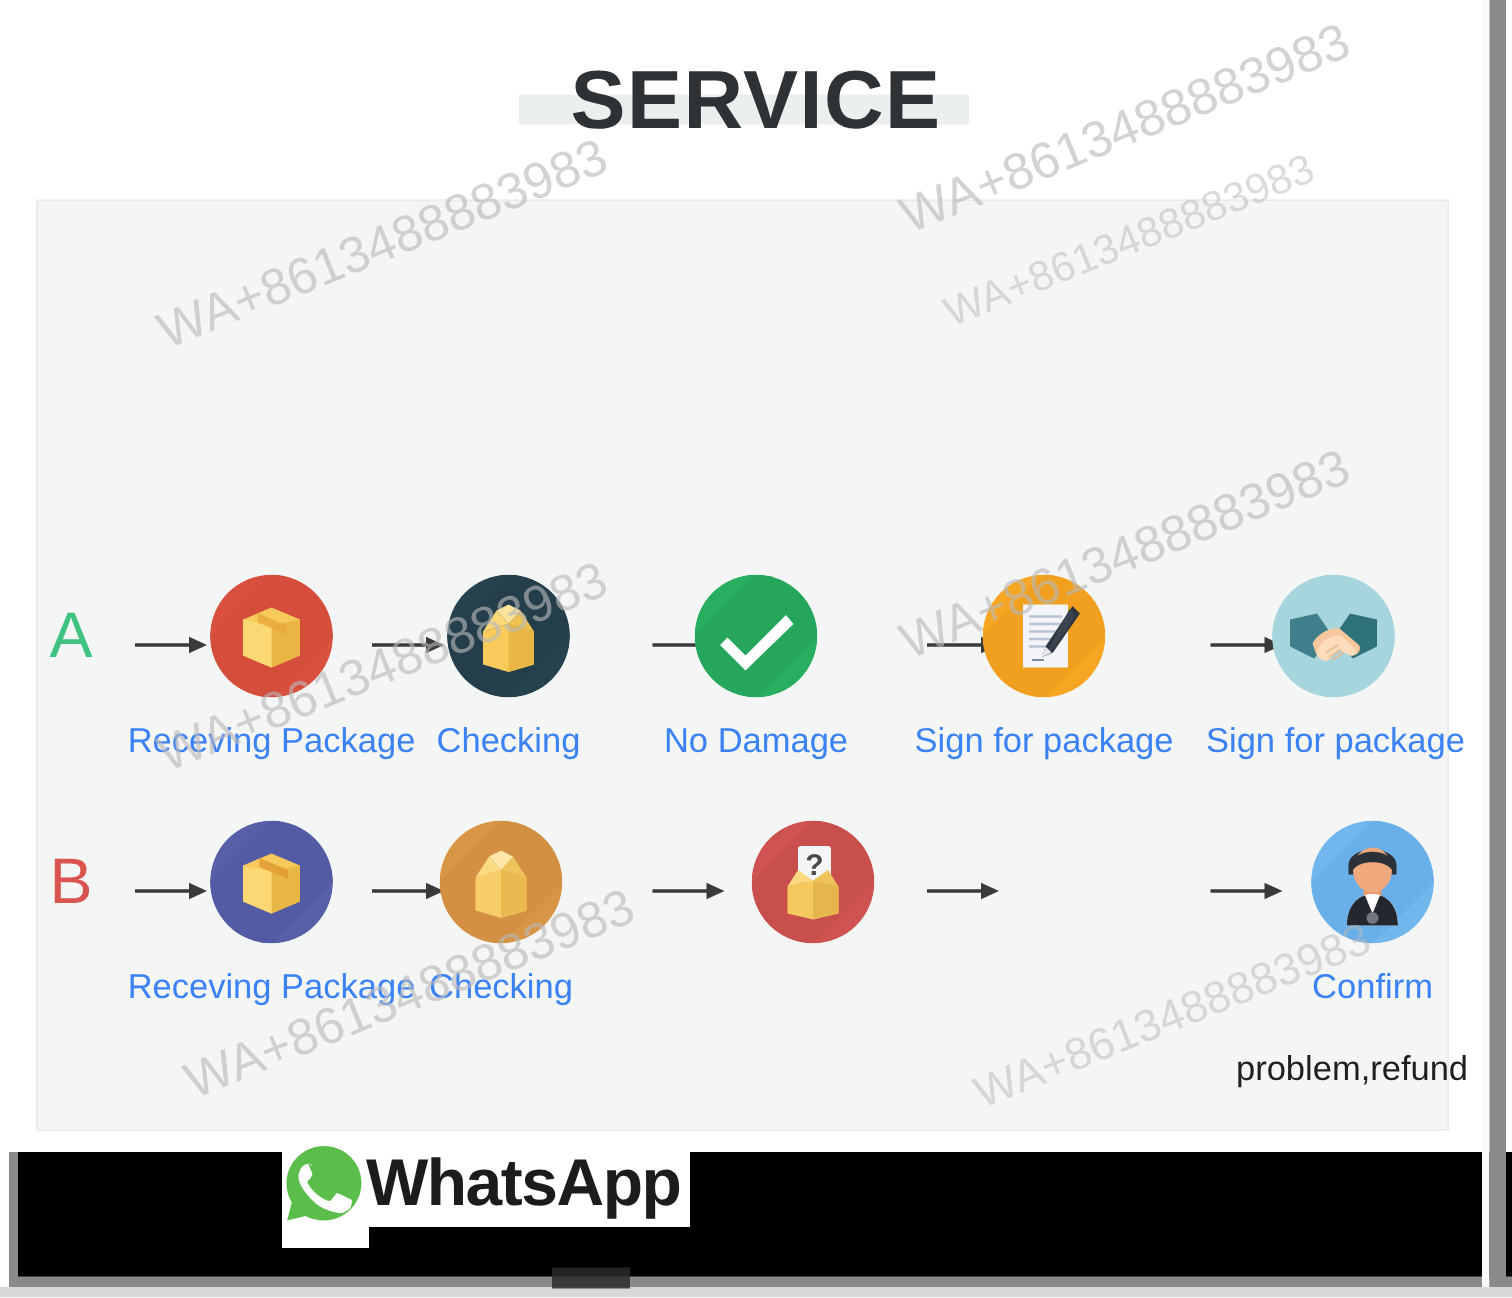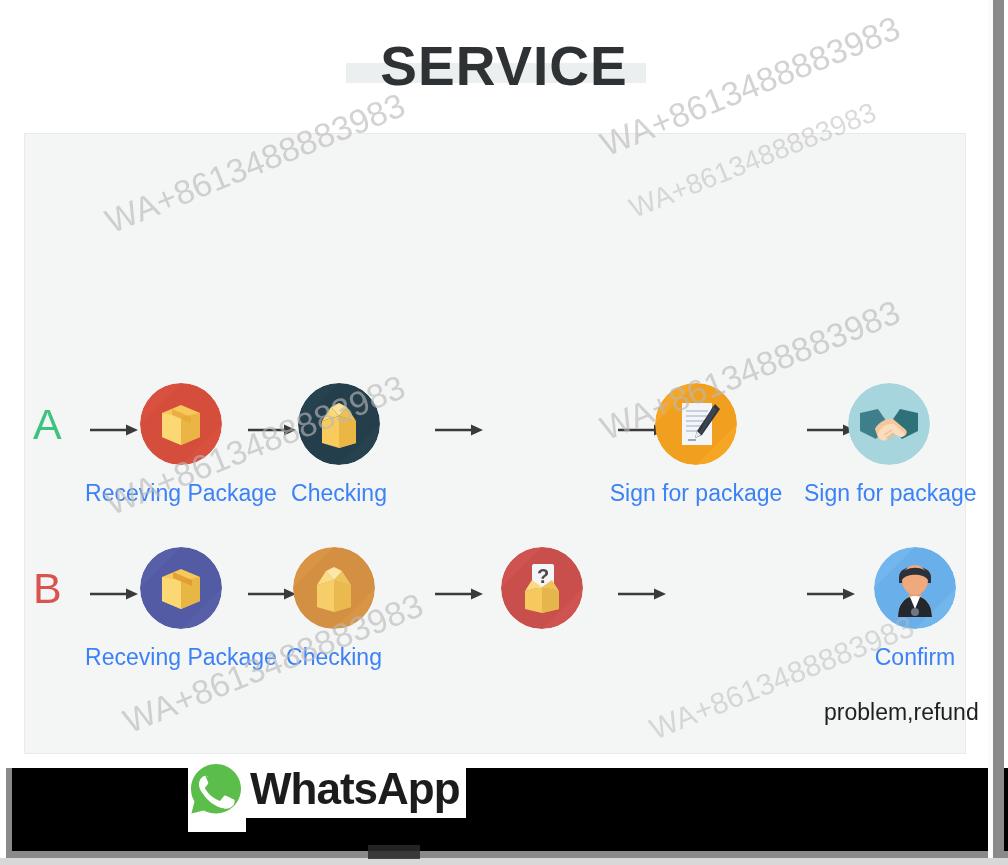--- a/index.html
+++ b/index.html
@@ -117,21 +117,21 @@
   .wa-badge {
     position: absolute; left: 188px; top: 760px;
     height: 58px; background: #ffffff;
     display: flex; align-items: center; z-index: 11;
     padding: 0 6px 0 0;
   }
   .wa-logo { width: 56px; height: 56px; }
   .wa-text {
     font-family: "Liberation Sans", sans-serif;
     font-size: 44px; font-weight: bold; color: #1c1c1c;
-    line-height: 48px; letter-spacing: -1px; margin-left: 6px;
+    line-height: 48px; letter-spacing: -1px; margin-left: 0;
   }
   .wa-tail {
     position: absolute; left: 188px; top: 818px;
     width: 58px; height: 14px; background: #ffffff; z-index: 11;
   }
 
   
   .scroll-strip {
     position: absolute; right: 4px; top: 0; width: 11px; height: 858px;
     background: #8a8a8a; z-index: 12;
@@ -204,20 +204,30 @@
       <div class="caption">Checking</div>
     </div>
 
     <div class="arrow" style="left:433px">
       <svg width="52" height="14" viewBox="0 0 52 14">
           <path d="M2 7 H40" stroke="#3a3a3a" stroke-width="2.4" fill="none"></path>
           <path d="M38 1.5 L50 7 L38 12.5 Z" fill="#3a3a3a"></path>
         </svg>
     </div>
 
+    <div class="step" style="left:422px; width:164px">
+      <div class="disc">
+        <svg width="82" height="82" viewBox="0 0 82 82">
+          <circle cx="41" cy="41" r="41" fill="#27ae60"></circle>
+          <path d="M41 0 A41 41 0 0 1 82 41 L41 82 A41 41 0 0 1 0 41 Z" fill="#1f8f4e" opacity=".22"></path>
+          <path d="M22 42 L34 54 L61 27 L66 33 L34 64 L17 47 Z" fill="#ffffff"></path>
+        </svg>
+      </div>
+      <div class="caption">No Damage</div>
+    </div>
 
     <div class="arrow" style="left:616px">
       <svg width="52" height="14" viewBox="0 0 52 14">
           <path d="M2 7 H40" stroke="#3a3a3a" stroke-width="2.4" fill="none"></path>
           <path d="M38 1.5 L50 7 L38 12.5 Z" fill="#3a3a3a"></path>
         </svg>
     </div>
 
     <div class="step" style="left:614px; width:164px">
       <div class="disc">

